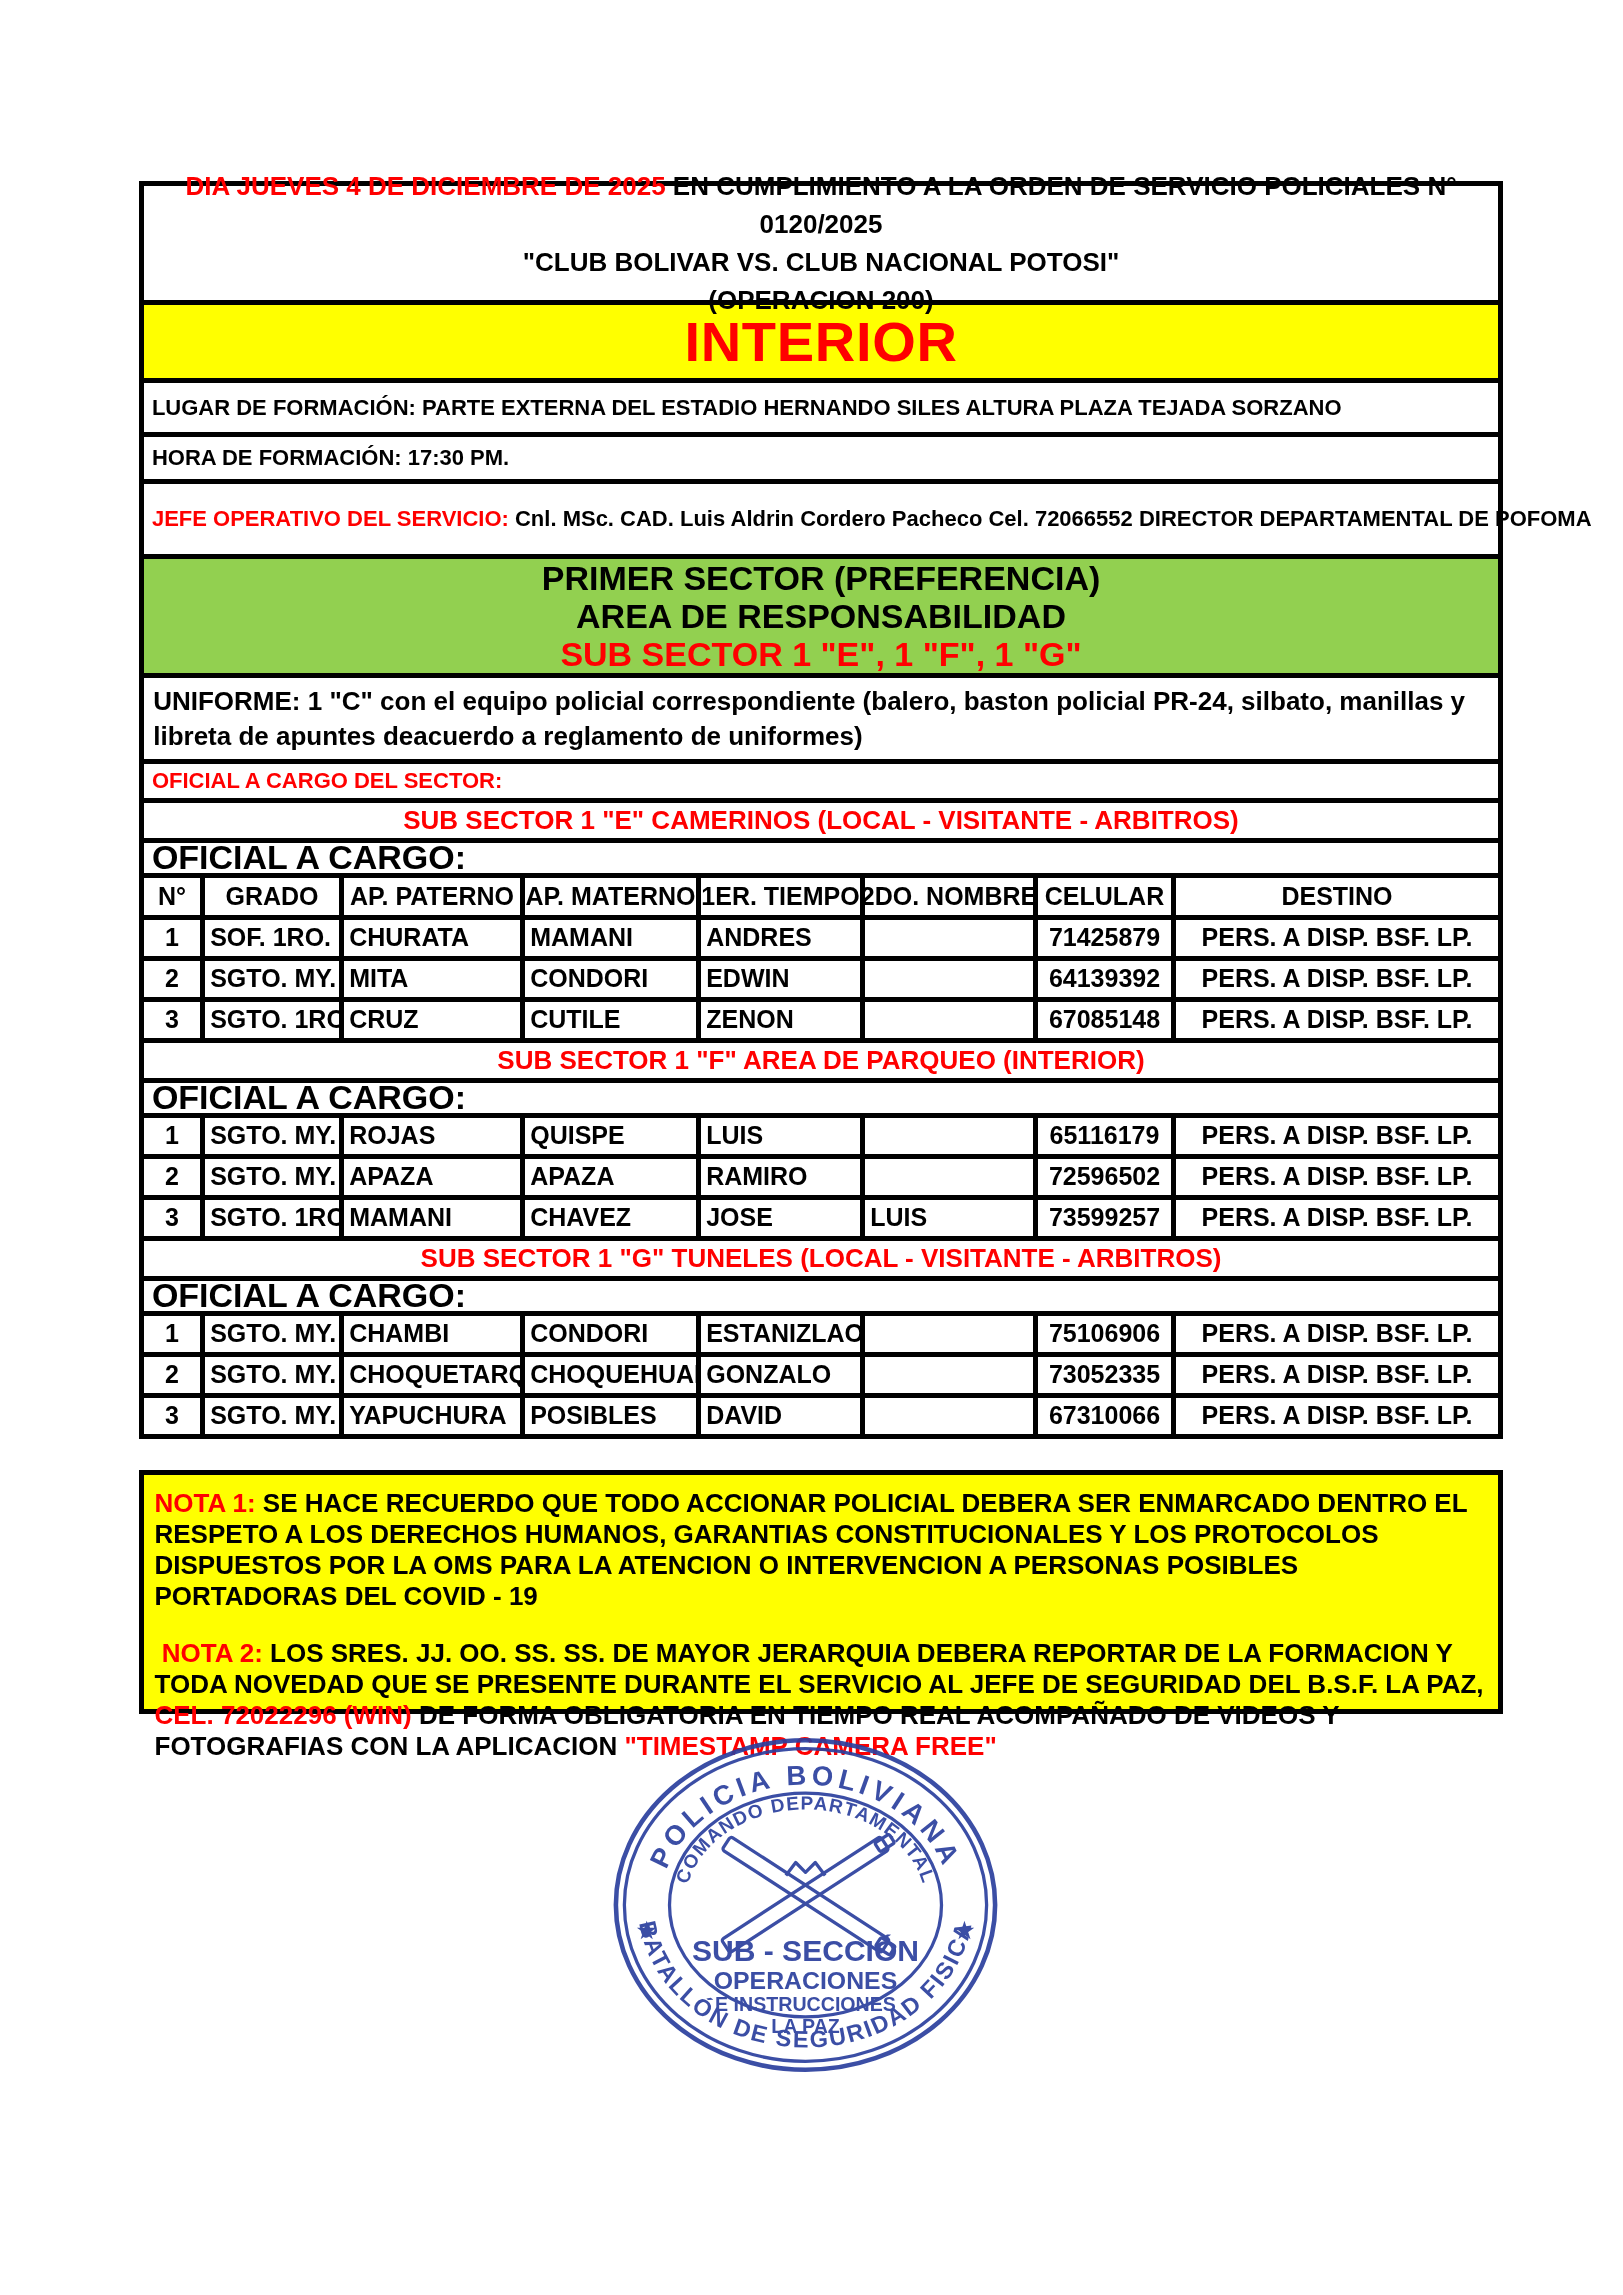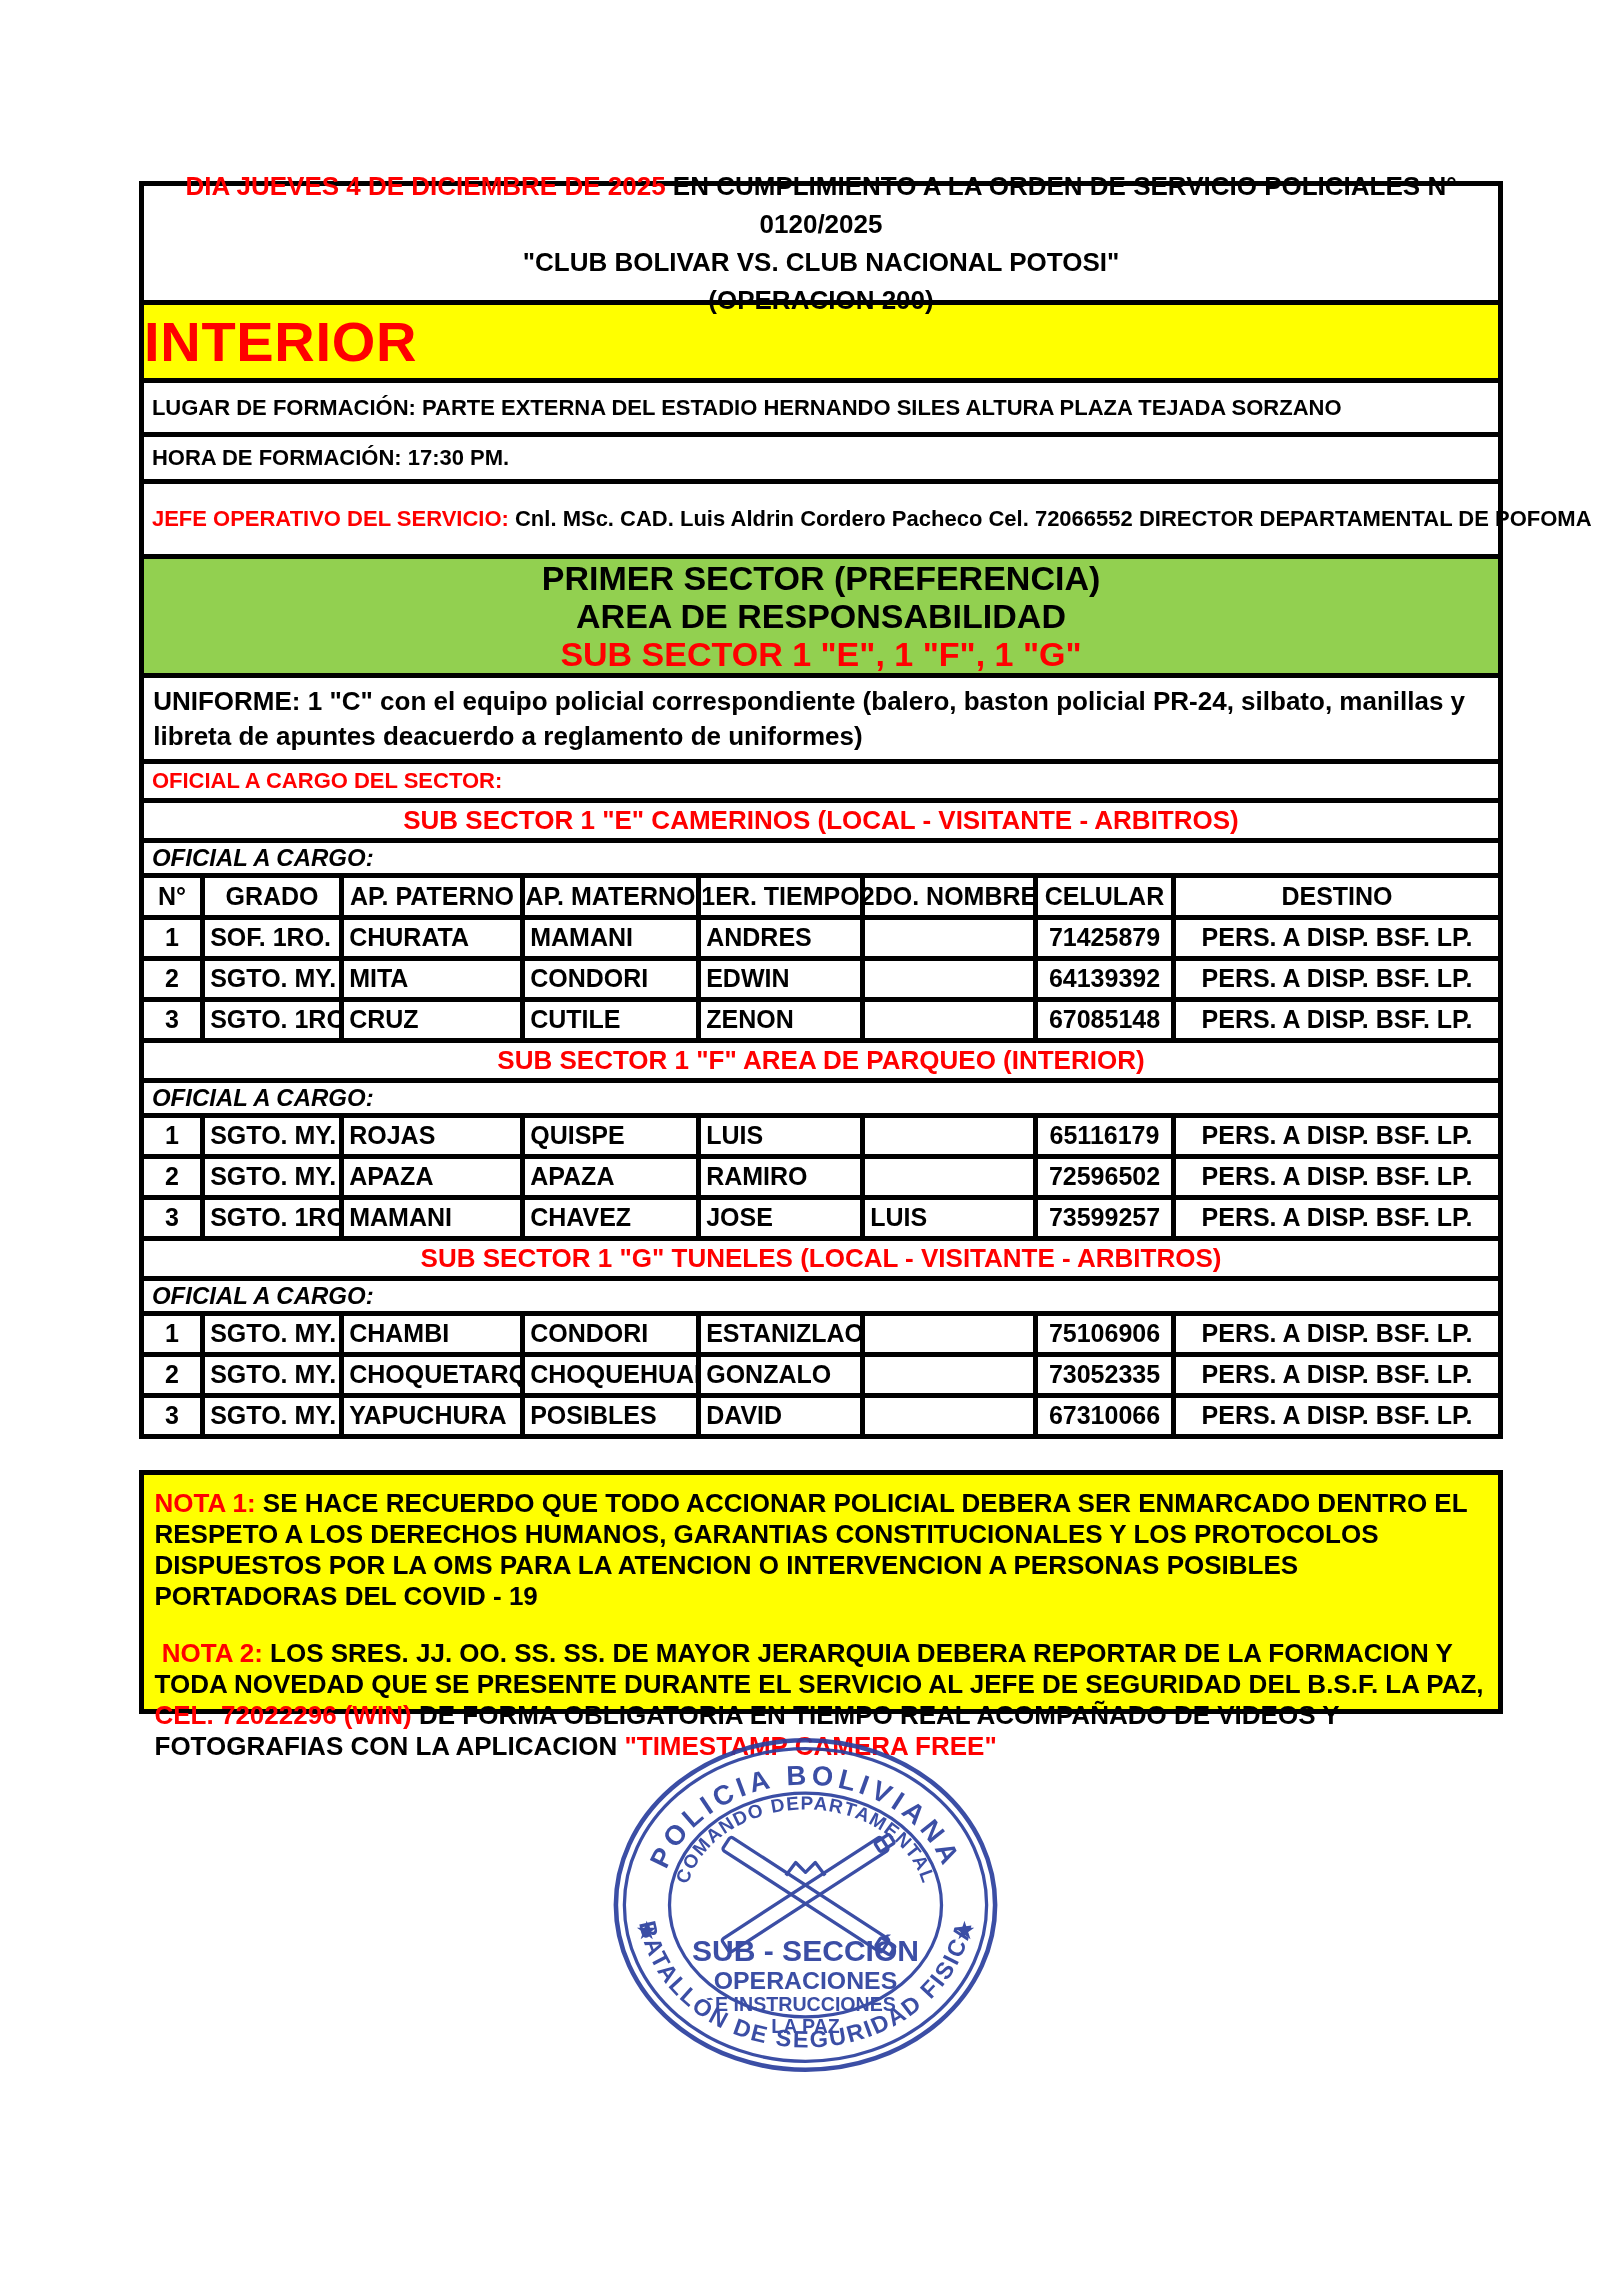--- a/index.html
+++ b/index.html
@@ -21,21 +21,21 @@
     margin-top:-5.2px;
     background:#fff;
   }
   .box:first-child { margin-top:0; }
 
   
   .hdr { height:124px; display:flex; flex-direction:column; justify-content:center; align-items:center; text-align:center; }
   .hdr .line { font-size:26px; line-height:38px; }
   .red { color:#ff0000; }
 
-  .interior { height:83px; background:#ffff00; display:flex; align-items:center; }
+  .interior { height:83px; background:#ffff00; display:flex; align-items:center; justify-content:center; }
   .interior .t { font-size:56px; letter-spacing:0.7px; color:#ff0000; }
 
   .rowbox { display:flex; align-items:center; padding:0 7.9px; font-size:22px; }
   .lugar { height:60px; }
   .hora  { height:52px; }
   .jefe  { height:80px; }
   .jefe .lbl, .ofsec .lbl { color:#ff0000; white-space:pre; }
   .jefe .val, .ofsec .val { white-space:pre; }
 
   .green {
@@ -47,21 +47,21 @@
   .uniforme { height:91px; padding:6.5px 9.2px; font-size:26px; line-height:35px; display:block; }
 
   .ofsec { height:44px; }
 
   
   .tableblock { box-sizing:border-box; border:5.2px solid #000; margin-top:-5.2px; background:#fff; }
   .tableblock > div { border-top:5.2px solid #000; }
   .tableblock > div:first-child { border-top:none; }
 
   .sectitle { height:35px; display:flex; align-items:center; justify-content:center; font-size:26px; color:#ff0000; text-align:center; }
-  .oficial  { height:30px; display:flex; align-items:center; padding:0 7.9px; font-size:24px;font-style:italic; }
+  .oficial  { height:30px; display:flex; align-items:center; padding:0 7.9px; font-size:34px; }
 
   .trow { display:flex; align-items:stretch; }
   .trow > div {
     box-sizing:border-box;
     border-right:5.2px solid #000;
     display:flex; align-items:center;
     font-size:25px;
     padding:0 5.2px;
     overflow:hidden; white-space:nowrap;
   }

